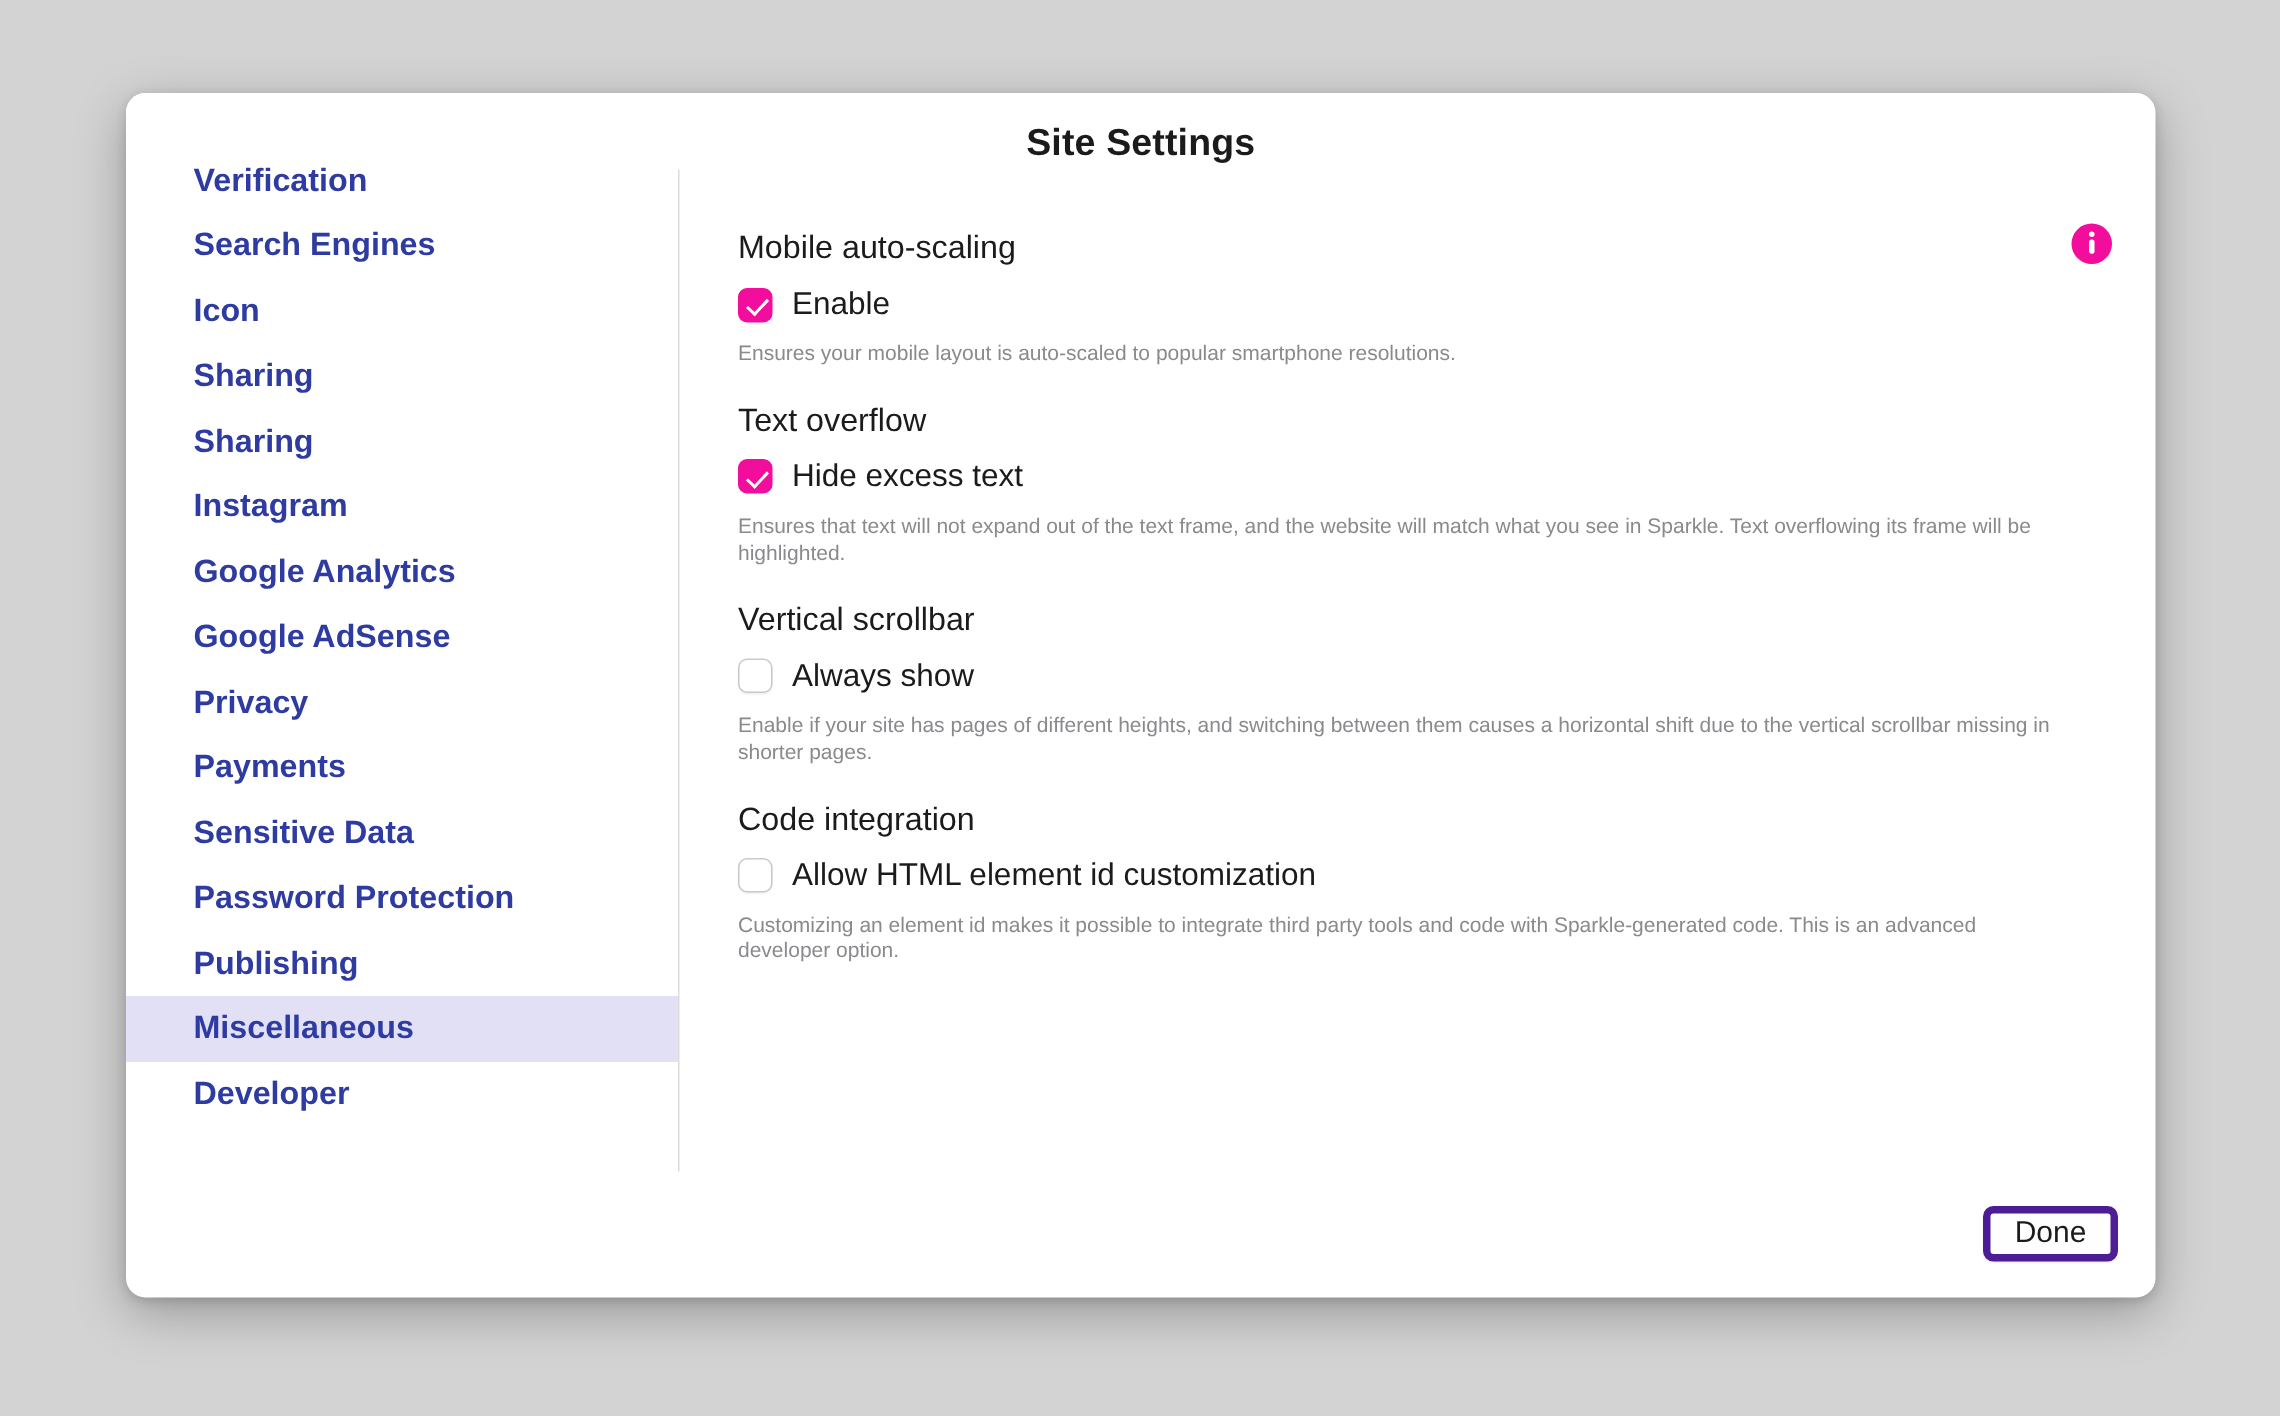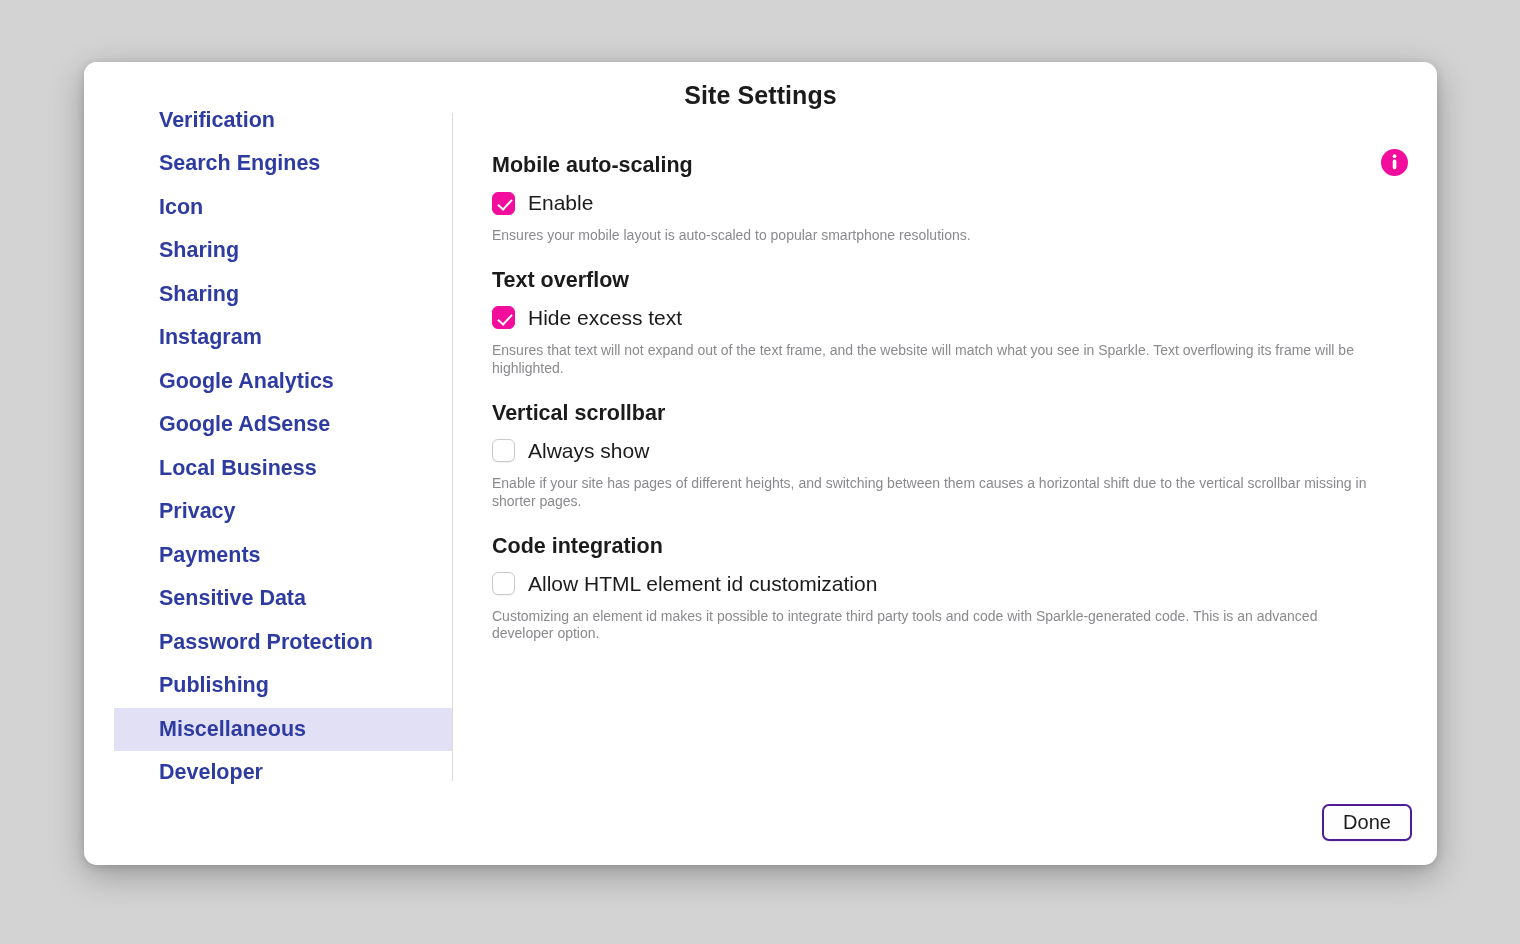--- a/index.html
+++ b/index.html
@@ -63,21 +63,20 @@
   }
   .nav-item {
     height: 43.5px;
     line-height: 43.5px;
     padding-left: 45px;
     font-size: 21.5px;
     font-weight: bold;
     color: #2e3ba0;
     white-space: nowrap;
     cursor: default;
-    margin-left: 30px;
   }
   .nav-item.selected {
     background: #e2e0f5;
     color: #2e3ba0;
   }
 
   
   #sidebar-mask {
     position: absolute;
     left: 0;
@@ -104,21 +103,21 @@
     left: 369px;
     top: 51px;
     right: 0;
     bottom: 0;
     padding: 40px 0 0 39px;
   }
 
   .section { margin-bottom: 23px; }
   .section-title {
     font-size: 21.5px;
-    font-weight: bold;
+    font-weight: normal;
     color: #1b1b1b;
     margin: 0 0 13px 0;
   }
   .check-row {
     display: flex;
     align-items: center;
     gap: 13px;
     margin: 0 0 12px 0;
   }
   .checkbox {
@@ -177,21 +176,21 @@
   #info-icon svg { display: block; }
 
   
   #done-button {
     position: absolute;
     right: 25px;
     bottom: 24px;
     width: 90px;
     height: 37px;
     background: #fefefe;
-    border: 2px solid #4c1d95;
+    border: 5px solid #4c1d95;
     border-radius: 7px;
     font-family: "Liberation Sans", sans-serif;
     font-size: 20px;
     color: #1b1b1b;
     box-shadow: 0 1px 1.5px rgba(0,0,0,0.08);
     cursor: pointer;
   }
 </style>
 </head>
 <body>
@@ -204,21 +203,20 @@
     <ul id="sidebar-list">
         <li class="nav-item"></li>
         <li class="nav-item"><span>Verification</span></li>
         <li class="nav-item"><span>Search Engines</span></li>
         <li class="nav-item"><span>Icon</span></li>
         <li class="nav-item"><span>Sharing</span></li>
         <li class="nav-item"><span>Sharing</span></li>
         <li class="nav-item"><span>Instagram</span></li>
         <li class="nav-item"><span>Google Analytics</span></li>
         <li class="nav-item"><span>Google AdSense</span></li>
-        <li class="nav-item"><span>Local Business</span></li>
         <li class="nav-item"><span>Privacy</span></li>
         <li class="nav-item"><span>Payments</span></li>
         <li class="nav-item"><span>Sensitive Data</span></li>
         <li class="nav-item"><span>Password Protection</span></li>
         <li class="nav-item"><span>Publishing</span></li>
         <li class="nav-item selected"><span>Miscellaneous</span></li>
         <li class="nav-item"><span>Developer</span></li>
       </ul>
   </div>
   <div id="sidebar-mask"></div>

